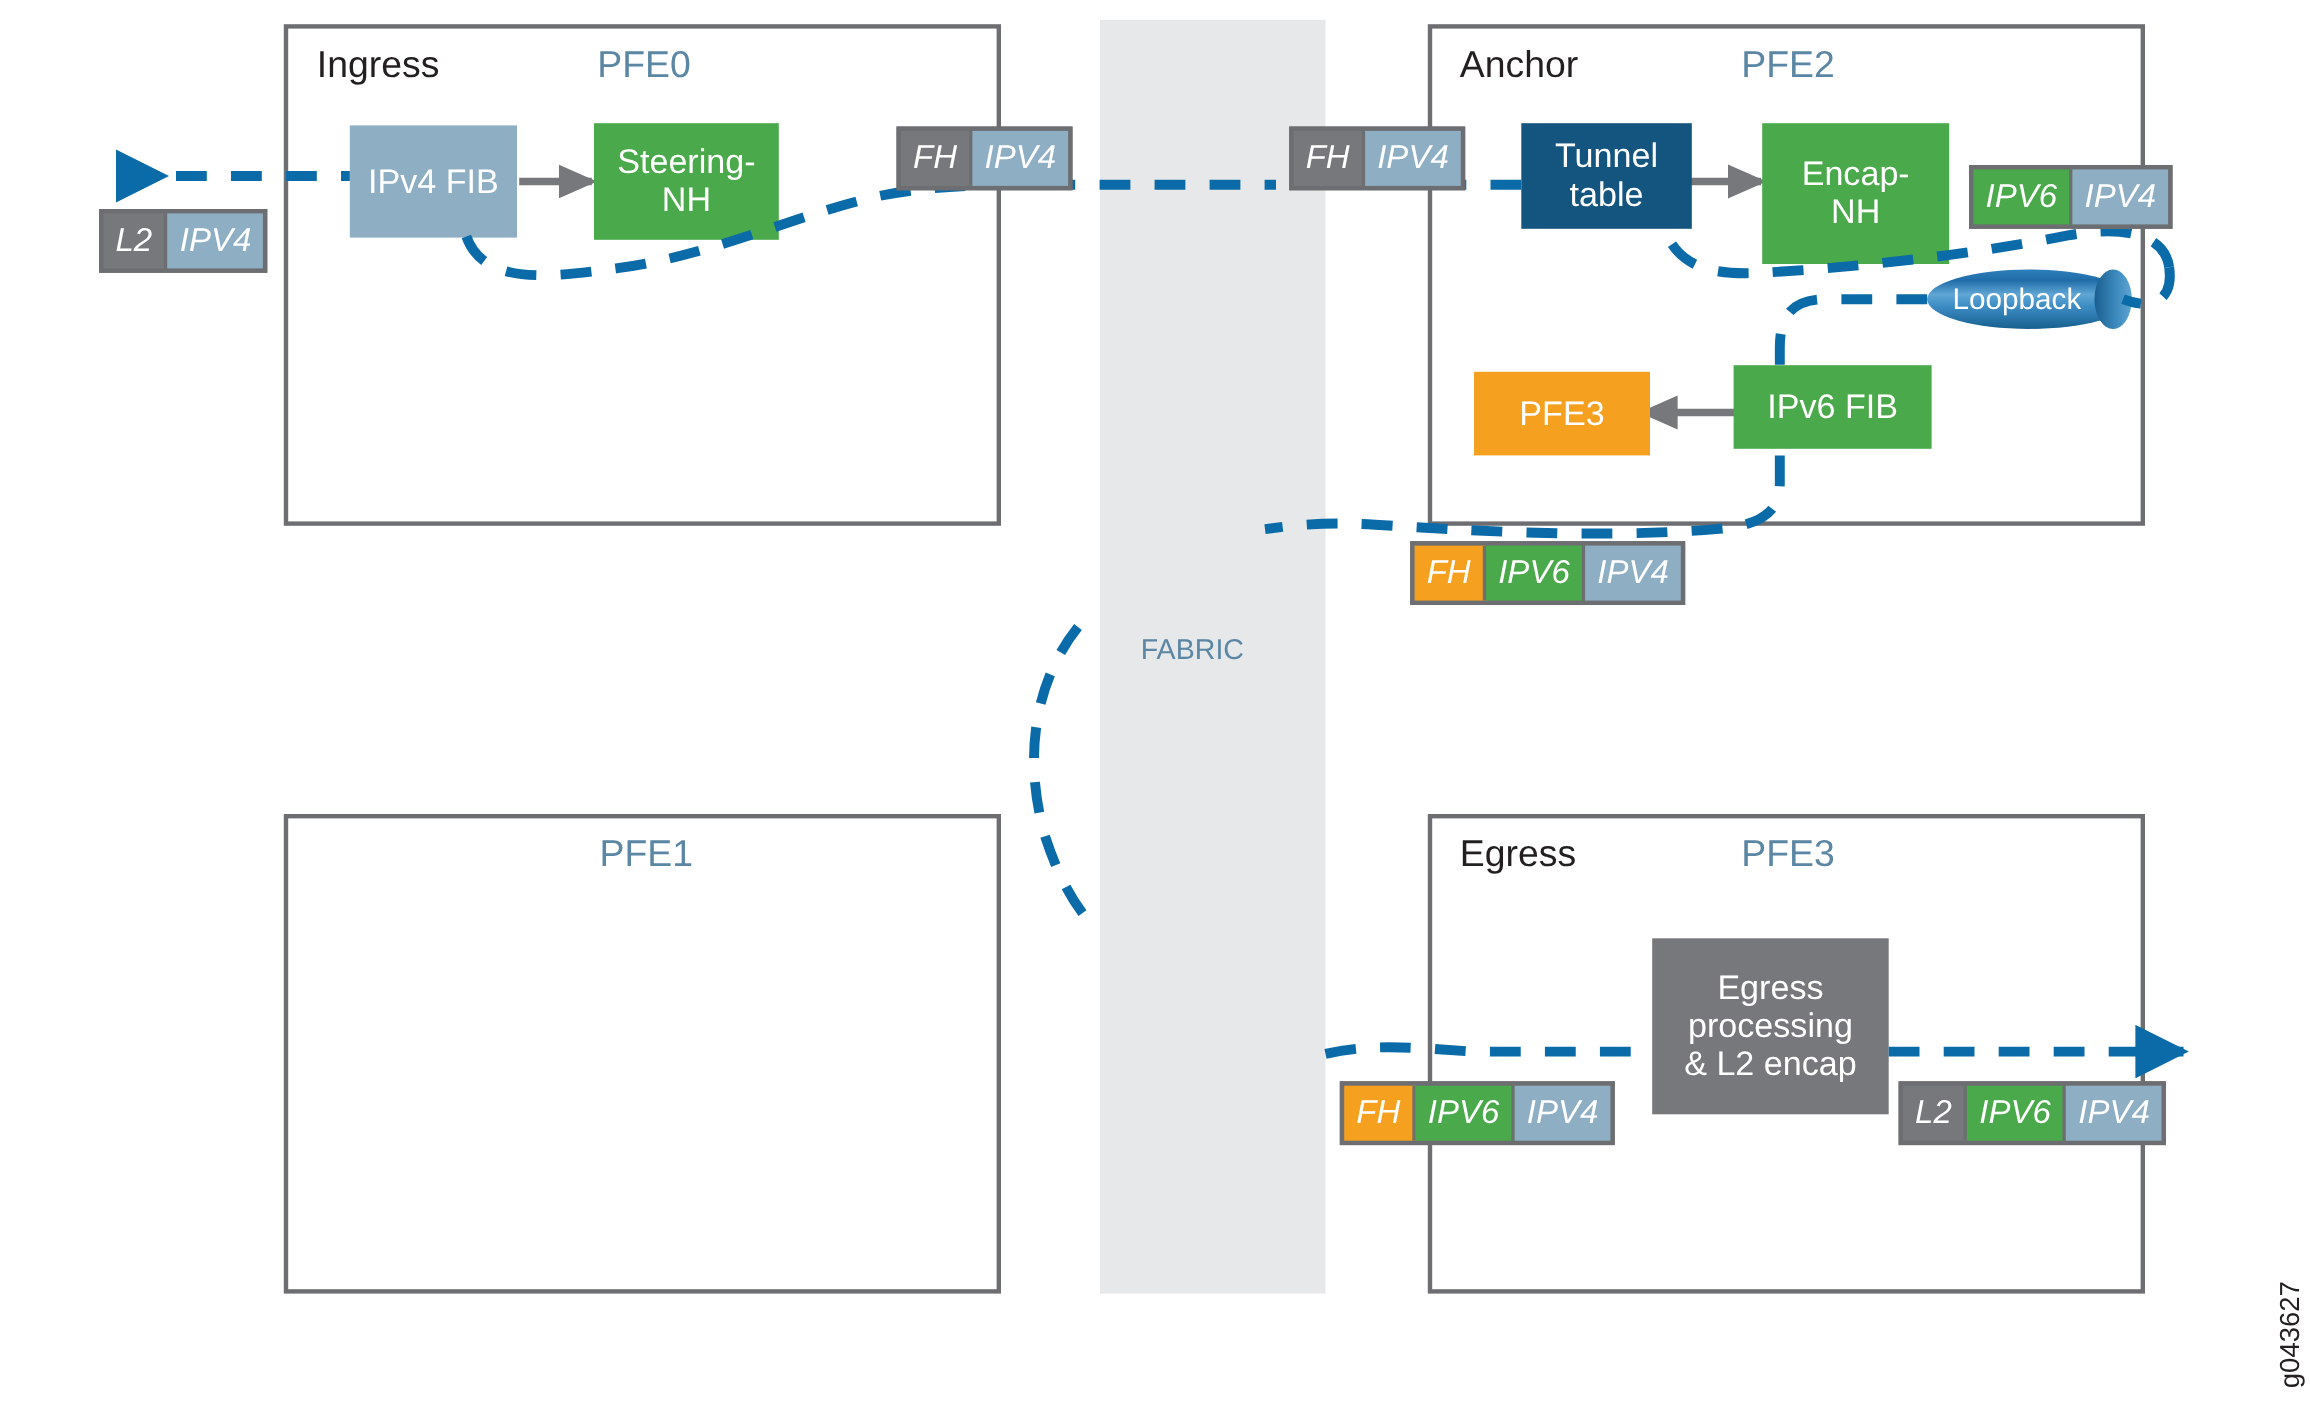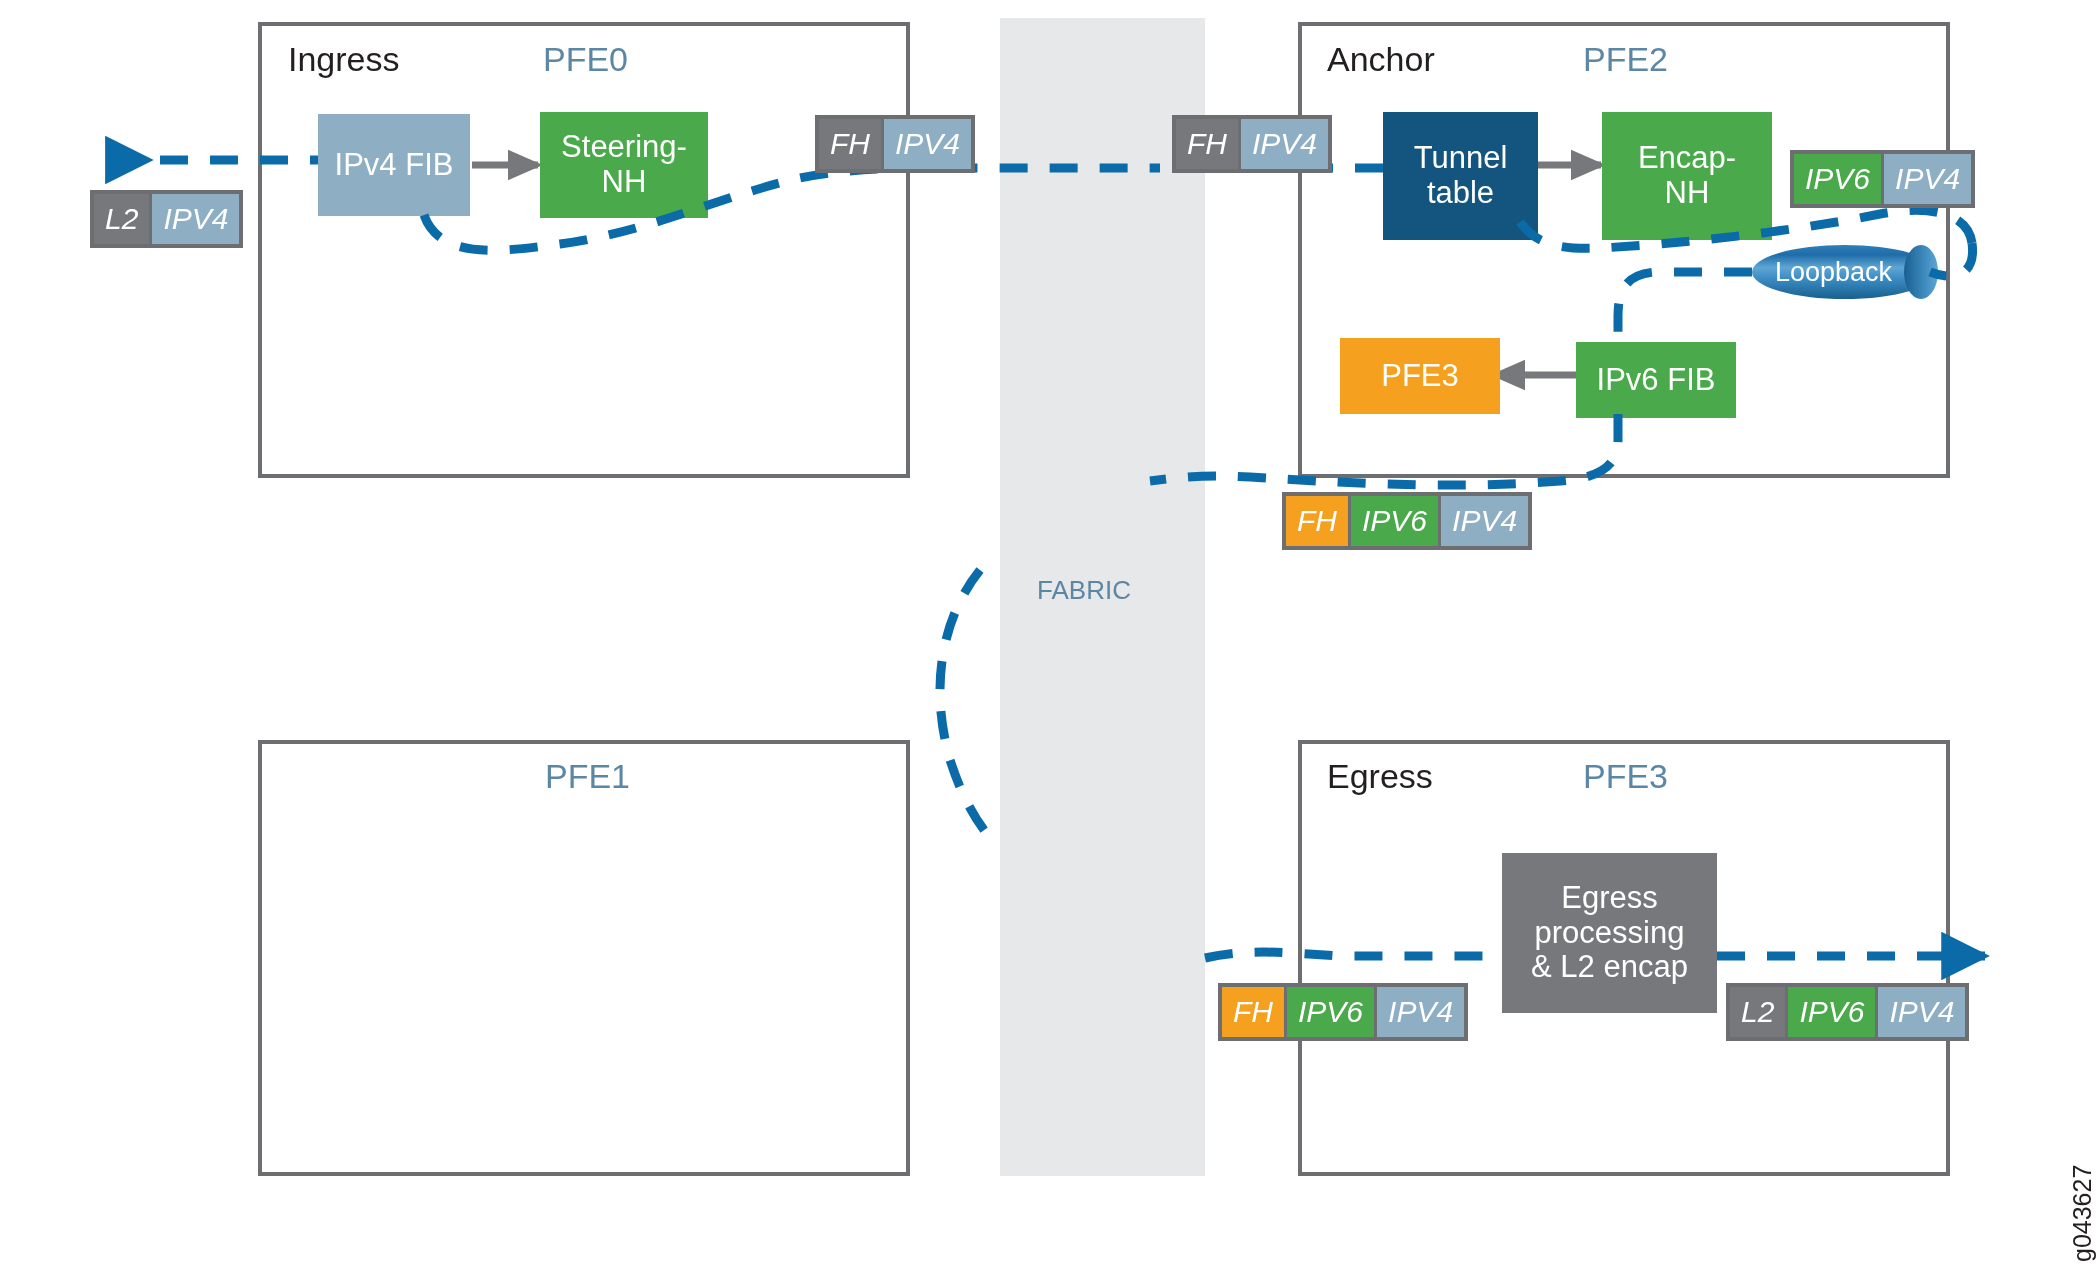--- a/index.html
+++ b/index.html
@@ -223,29 +223,29 @@
     <path class="solid-arrow" d="M 1537 165 L 1601 165" marker-end="url(#gray-arrow)"></path>
 
     <path class="solid-arrow" d="M 1577 375 L 1495 375" marker-end="url(#gray-arrow)"></path>
   </svg>
 
   <div class="block c-steelblue" style="left:318px; top:114px; width:152px; height:102px;">IPv4 FIB</div>
 
   <div class="block c-green" style="left:540px; top:112px; width:168px; height:106px; white-space:pre-line;">Steering-
 NH</div>
 
-  <div class="block c-darkblue" style="left:1383px; top:112px; width:155px; height:128px; white-space:pre-line;">Tunnel
+  <div class="block c-darkblue" style="left:1383px; top:112px; width:155px; height:96px; white-space:pre-line;">Tunnel
 table</div>
 
   <div class="block c-green" style="left:1602px; top:112px; width:170px; height:128px; white-space:pre-line;">Encap-
 NH</div>
 
   <div class="block c-orange" style="left:1340px; top:338px; width:160px; height:76px;">PFE3</div>
 
-  <div class="block c-green" style="left:1576px; top:342px; width:160px; height:76px;">IPv6 FIB</div>
+  <div class="block c-green" style="left:1576px; top:332px; width:180px; height:76px;">IPv6 FIB</div>
 
   <div class="block c-gray" style="left:1502px; top:853px; width:215px; height:160px; white-space:pre-line;">Egress
 processing
 &amp; L2 encap</div>
 
   <div id="loopback" style="left:1752px; top:245px; width:185px; height:54px;">
     <div class="cyl-body"></div>
     <div class="cyl-cap"></div>
     <div class="cyl-text">Loopback</div>
   </div>

